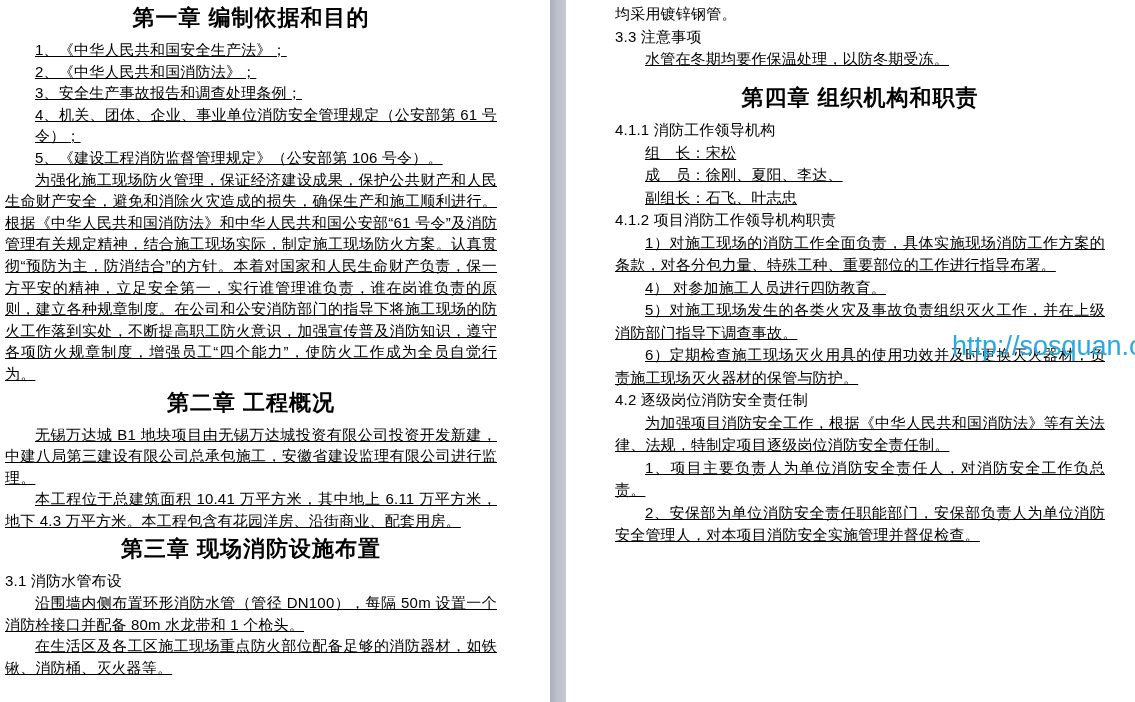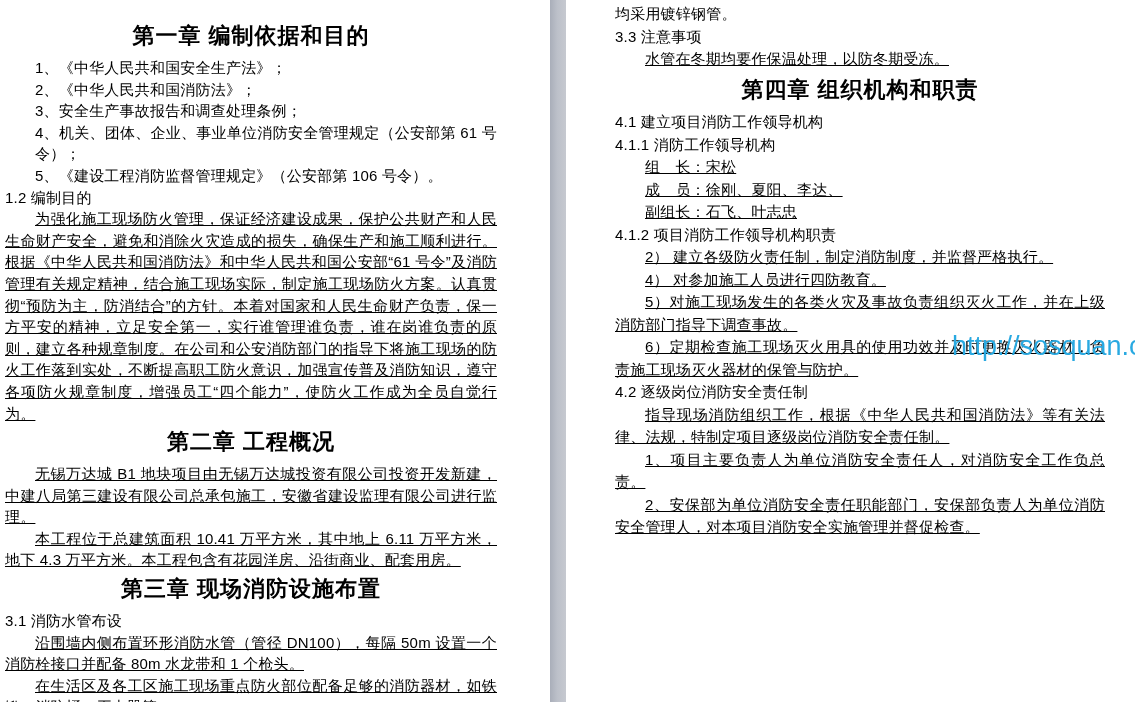--- a/index.html
+++ b/index.html
@@ -22,21 +22,21 @@
     top: 0;
     height: 702px;
     background: #ffffff;
     box-sizing: border-box;
     overflow: hidden;
     color: #000;
   }
   .page-left {
     left: 0;
     width: 550px;
-    padding: 18px 53px 0 5px;
+    padding: 0 53px 0 5px;
   }
   .page-right {
     left: 566px;
     width: 569px;
     padding: 3px 30px 0 49px;
   }
   .page-divider {
     position: absolute;
     top: 0;
     left: 550px;
@@ -55,23 +55,23 @@
   }
   .chapter {
     font-size: 22px;
     font-weight: bold;
     text-align: center;
     line-height: 26px;
     margin: 5px 0 8px 0;
     letter-spacing: 1px;
   }
   .page-right .chapter {
-    margin: 8px 0 10px 0;
+    margin: 16px 0 10px 0;
   }
-  .list { padding-left: 30px; }
+  .list { padding-left: 30px; text-decoration: underline; }
   .para { text-indent: 2em; text-decoration: underline; }
   .section { }
   .cont { }
   .watermark {
     position: absolute;
     left: 952px;
     top: 332px;
     font-size: 27px;
     line-height: 28px;
     font-weight: 500;
@@ -85,49 +85,47 @@
 
 <div class="viewport">
 
   <div class="page page-left">
       <div class="blk chapter">第一章 编制依据和目的</div>
       <div class="blk list">1、《中华人民共和国安全生产法》；</div>
       <div class="blk list">2、《中华人民共和国消防法》；</div>
       <div class="blk list">3、安全生产事故报告和调查处理条例；</div>
       <div class="blk list">4、机关、团体、企业、事业单位消防安全管理规定（公安部第 61 号令）；</div>
       <div class="blk list">5、《建设工程消防监督管理规定》（公安部第 106 号令）。</div>
-      <div class="blk section">1.2 编制目的</div>
       <div class="blk para">为强化施工现场防火管理，保证经济建设成果，保护公共财产和人民生命财产安全，避免和消除火灾造成的损失，确保生产和施工顺利进行。根据《中华人民共和国消防法》和中华人民共和国公安部“61 号令”及消防管理有关规定精神，结合施工现场实际，制定施工现场防火方案。认真贯彻“预防为主，防消结合”的方针。本着对国家和人民生命财产负责，保一方平安的精神，立足安全第一，实行谁管理谁负责，谁在岗谁负责的原则，建立各种规章制度。在公司和公安消防部门的指导下将施工现场的防火工作落到实处，不断提高职工防火意识，加强宣传普及消防知识，遵守各项防火规章制度，增强员工“四个能力”，使防火工作成为全员自觉行为。</div>
       <div class="blk chapter">第二章 工程概况</div>
       <div class="blk para">无锡万达城 B1 地块项目由无锡万达城投资有限公司投资开发新建，中建八局第三建设有限公司总承包施工，安徽省建设监理有限公司进行监理。</div>
       <div class="blk para">本工程位于总建筑面积 10.41 万平方米，其中地上 6.11 万平方米，地下 4.3 万平方米。本工程包含有花园洋房、沿街商业、配套用房。</div>
       <div class="blk chapter">第三章 现场消防设施布置</div>
       <div class="blk section">3.1 消防水管布设</div>
       <div class="blk para">沿围墙内侧布置环形消防水管（管径 DN100），每隔 50m 设置一个消防栓接口并配备 80m 水龙带和 1 个枪头。</div>
       <div class="blk para">在生活区及各工区施工现场重点防火部位配备足够的消防器材，如铁锹、消防桶、灭火器等。</div>
     </div>
 
   <div class="page-divider"></div>
 
   <div class="page page-right">
       <div class="blk cont">均采用镀锌钢管。</div>
       <div class="blk section">3.3 注意事项</div>
       <div class="blk para">水管在冬期均要作保温处理，以防冬期受冻。</div>
       <div class="blk chapter">第四章 组织机构和职责</div>
-      <div class="blk section">4.1 建立项目消防工作领导机构</div>
       <div class="blk section">4.1.1 消防工作领导机构</div>
       <div class="blk para">组　长：宋松</div>
       <div class="blk para">成　员：徐刚、夏阳、李达、</div>
       <div class="blk para">副组长：石飞、叶志忠</div>
       <div class="blk section">4.1.2 项目消防工作领导机构职责</div>
-      <div class="blk para">2） 建立各级防火责任制，制定消防制度，并监督严格执行。</div>
+      <div class="blk para">1）对施工现场的消防工作全面负责，具体实施现场消防工作方案的条款，对各分包力量、特殊工种、重要部位的工作进行指导布署。</div>
       <div class="blk para">4） 对参加施工人员进行四防教育。</div>
       <div class="blk para">5）对施工现场发生的各类火灾及事故负责组织灭火工作，并在上级消防部门指导下调查事故。</div>
       <div class="blk para">6）定期检查施工现场灭火用具的使用功效并及时更换灭火器材，负责施工现场灭火器材的保管与防护。</div>
       <div class="blk section">4.2 逐级岗位消防安全责任制</div>
-      <div class="blk para">指导现场消防组织工作，根据《中华人民共和国消防法》等有关法律、法规，特制定项目逐级岗位消防安全责任制。</div>
+      <div class="blk para">为加强项目消防安全工作，根据《中华人民共和国消防法》等有关法律、法规，特制定项目逐级岗位消防安全责任制。</div>
       <div class="blk para">1、项目主要负责人为单位消防安全责任人，对消防安全工作负总责。</div>
       <div class="blk para">2、安保部为单位消防安全责任职能部门，安保部负责人为单位消防安全管理人，对本项目消防安全实施管理并督促检查。</div>
     </div>
 
   <div class="watermark" style="color: rgb(41, 169, 225);">http://sosquan.cn</div>
 
 </div>
 
 </body></html>

